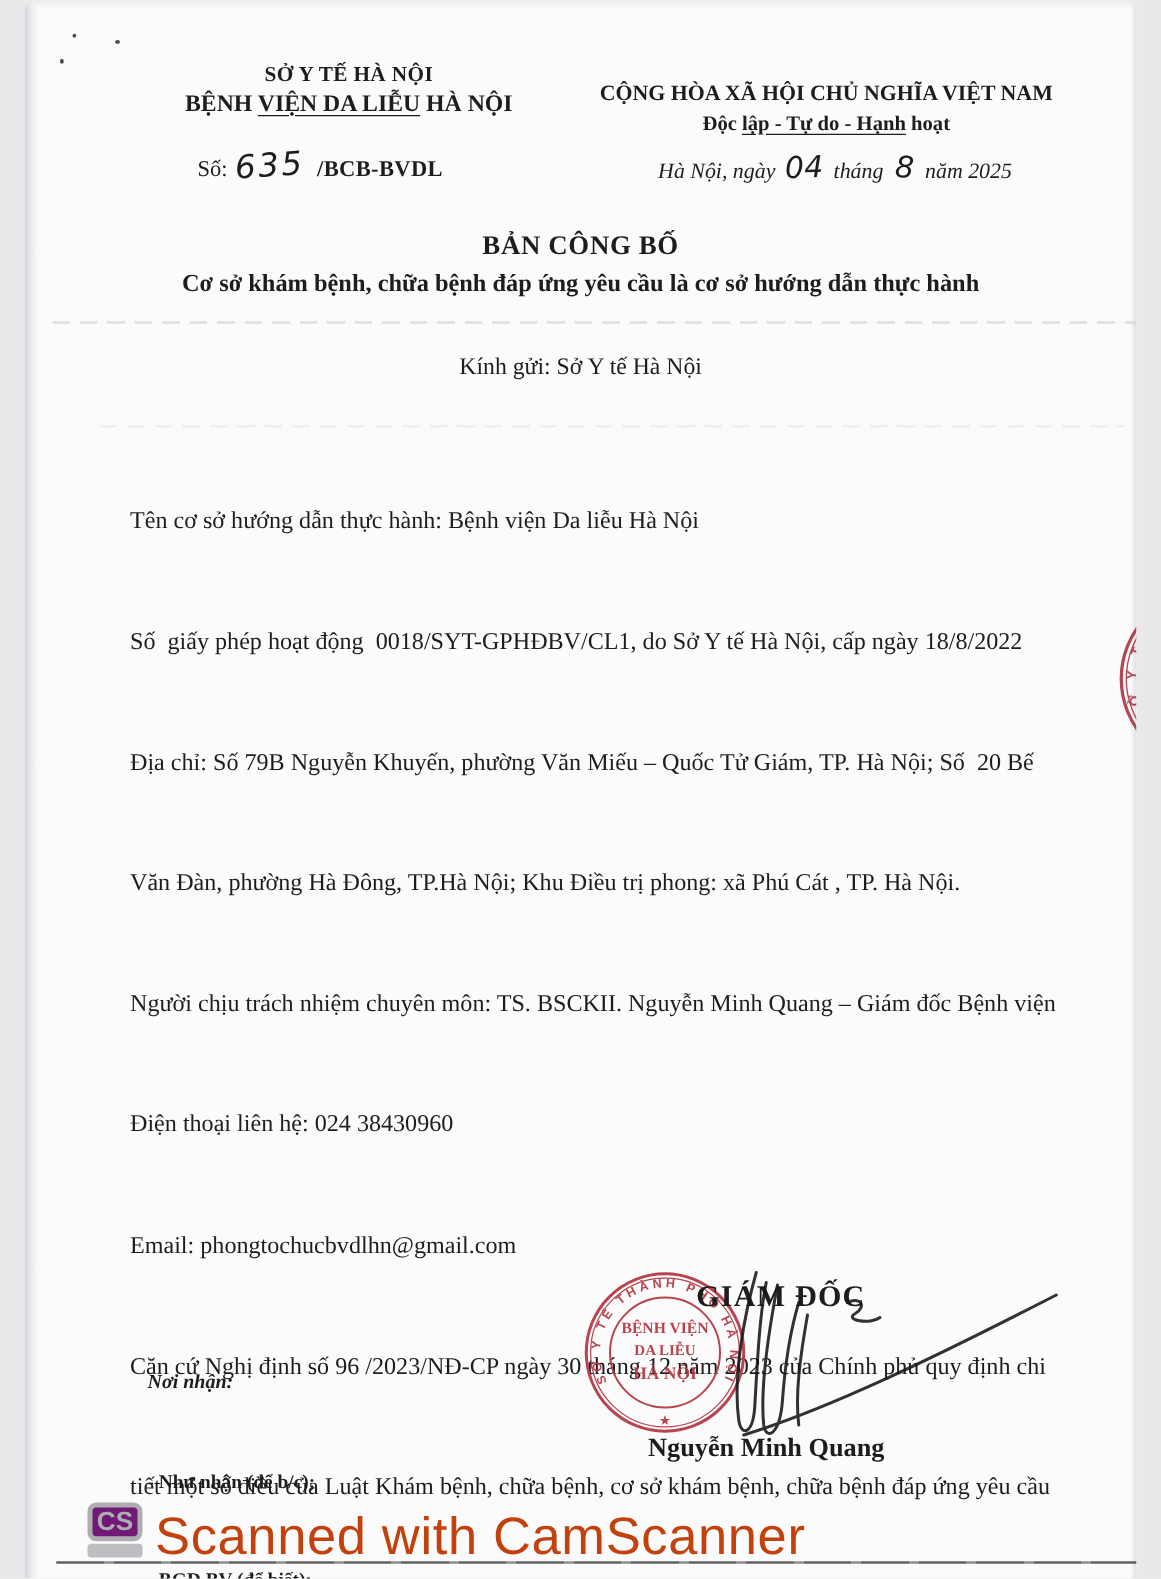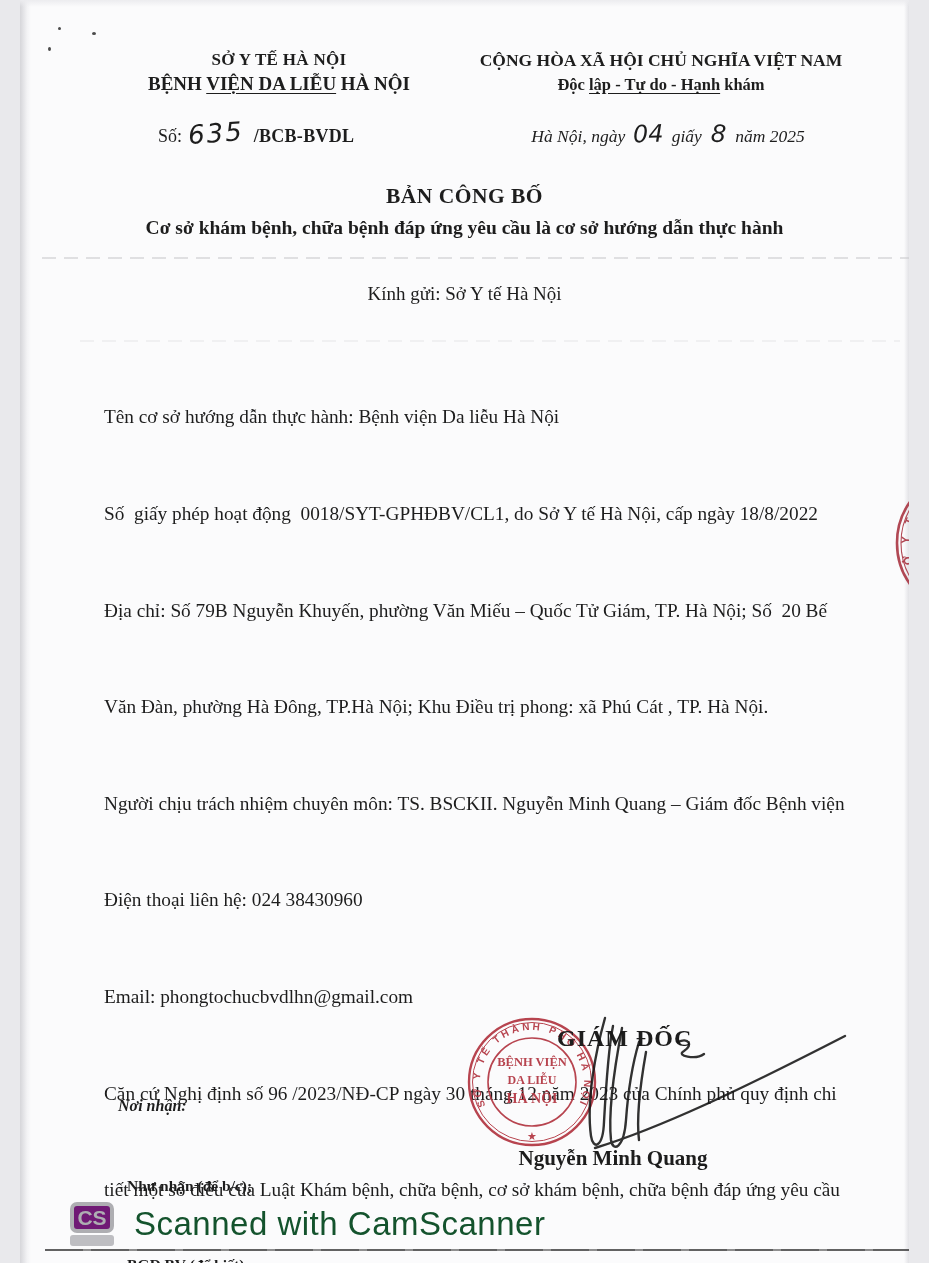--- a/index.html
+++ b/index.html
@@ -13,21 +13,21 @@
   
   .edge-left  { left:0; top:0; width:11px; height:100%; background:linear-gradient(90deg,#d6d6da,#f3f3f5 65%,rgba(255,255,255,0)); }
   .edge-right { right:0; top:0; width:5px; height:100%; background:linear-gradient(270deg,#e2e2e6,rgba(255,255,255,0)); }
   .edge-top   { left:0; top:0; width:100%; height:7px; background:linear-gradient(180deg,#ececef,rgba(255,255,255,0)); }
   .speck { background:#4a4a4a; border-radius:50%; }
   .artifact { height:2px; background:repeating-linear-gradient(90deg,#c9c9cc 0 14px, rgba(255,255,255,0) 14px 22px); }
   
   .org-block { left:118px; top:50px; width:282px; text-align:center; }
   .org-l1 { font-size:17px; font-weight:bold; letter-spacing:.3px; }
   .org-l2 { font-size:19px; font-weight:bold; margin-top:3px; white-space:nowrap; }
-  .nat-block { left:418px; top:50px; width:446px; text-align:center; }
+  .nat-block { left:418px; top:64px; width:446px; text-align:center; }
   .nat-l1 { font-size:17.5px; font-weight:bold; white-space:nowrap; }
   .nat-l2 { font-size:16.5px; font-weight:bold; margin-top:4px; }
   .u { text-decoration:underline; text-underline-offset:3px; }
   .so-line { left:138px; top:118px; font-size:18px; white-space:pre; }
   .so-suffix { font-weight:bold; letter-spacing:.3px; }
   .hand { font-family:"DejaVu Sans",sans-serif; font-style:italic; display:inline-block; }
   .hand-635 { font-size:26px; letter-spacing:2px; transform:rotate(-4deg); margin:0 10px 0 6px; }
   .date-line { left:448px; top:120px; width:400px; text-align:center; font-style:italic; font-size:17.5px; white-space:pre; }
   .hand-day   { font-size:24px; transform:rotate(-2deg); margin:0 8px; }
   .hand-month { font-size:24px; transform:rotate(3deg);  margin:0 9px; }
@@ -45,21 +45,21 @@
   .sign-title { left:537px; top:1025px; font-size:24px; font-weight:bold; letter-spacing:1px; z-index:5; white-space:nowrap; }
   .signer-name { left:478px; top:1146px; width:230px; text-align:center; font-size:21px; font-weight:bold; z-index:7; }
   .stamp-svg { z-index:2; }
   .sig-svg { z-index:6; }
   
   .cs-icon { left:50px; top:1202px; z-index:3; }
   .cs-box { width:44px; height:31px; border:4px solid #aeaeb2; border-radius:7px;
             display:flex; align-items:center; justify-content:center;
             font-family:"Liberation Sans",sans-serif; font-weight:bold; font-size:21px; color:#aeaeb2; background:#701a75; }
   .cs-bar { width:44px; height:11px; background:#bebec2; border-radius:3px; margin-top:2px; }
-  .cs-text { left:104px; top:1205px; font-family:"Liberation Sans",sans-serif; font-size:33px; color:#14532d; letter-spacing:.5px;margin-left:10px; }
+  .cs-text { left:104px; top:1205px; font-family:"Liberation Sans",sans-serif; font-size:42px; color:#c2410c; letter-spacing:.5px; }
   .bottom-line { left:25px; top:1249px; width:904px; height:2px; opacity:.75;
                  background:repeating-linear-gradient(90deg,#2e2e2e 0 38px,#6a6a6a 38px 46px); }
 </style>
 </head>
 <body>
 
 <div class="page">
 
   <div class="abs edge-left"></div>
   <div class="abs edge-right"></div>
@@ -71,23 +71,23 @@
   <div class="abs artifact" style="left:60px;top:340px;width:820px;opacity:.22;"></div>
 
   <div class="abs org-block">
     <div class="org-l1">SỞ Y TẾ HÀ NỘI</div>
     <div class="org-l2"><span>BỆNH </span><span class="u">VIỆN DA LIỄU</span><span> HÀ NỘI</span></div>
   </div>
   <div class="abs so-line"><span>Số:</span><span class="hand hand-635">635</span><span class="so-suffix">/BCB-BVDL</span></div>
 
   <div class="abs nat-block">
     <div class="nat-l1">CỘNG HÒA XÃ HỘI CHỦ NGHĨA VIỆT NAM</div>
-    <div class="nat-l2"><span>Độc </span><span class="u">lập - Tự do - Hạnh</span><span> khám</span></div>
+    <div class="nat-l2"><span>Độc </span><span class="u">lập - Tự do - Hạnh</span><span> hoạt</span></div>
   </div>
-  <div class="abs date-line"><span>Hà Nội, ngày</span><span class="hand hand-day">04</span><span>giấy</span><span class="hand hand-month">8</span><span>năm 2025</span></div>
+  <div class="abs date-line"><span>Hà Nội, ngày</span><span class="hand hand-day">04</span><span>tháng</span><span class="hand hand-month">8</span><span>năm 2025</span></div>
 
   <div class="abs title-main">BẢN CÔNG BỐ</div>
   <div class="abs recipient">Kính gửi: Sở Y tế Hà Nội</div>
   <div class="abs title-sub">Cơ sở khám bệnh, chữa bệnh đáp ứng yêu cầu là cơ sở hướng dẫn thực hành</div>
 
   <div class="abs doc-body">
     <div class="bline">Tên cơ sở hướng dẫn thực hành: Bệnh viện Da liễu Hà Nội</div>
     <div class="bline">Số  giấy phép hoạt động  0018/SYT-GPHĐBV/CL1, do Sở Y tế Hà Nội, cấp ngày 18/8/2022</div>
     <div class="bline">Địa chỉ: Số 79B Nguyễn Khuyến, phường Văn Miếu – Quốc Tử Giám, TP. Hà Nội; Số  20 Bế</div>
     <div class="bline">Văn Đàn, phường Hà Đông, TP.Hà Nội; Khu Điều trị phong: xã Phú Cát , TP. Hà Nội.</div>

